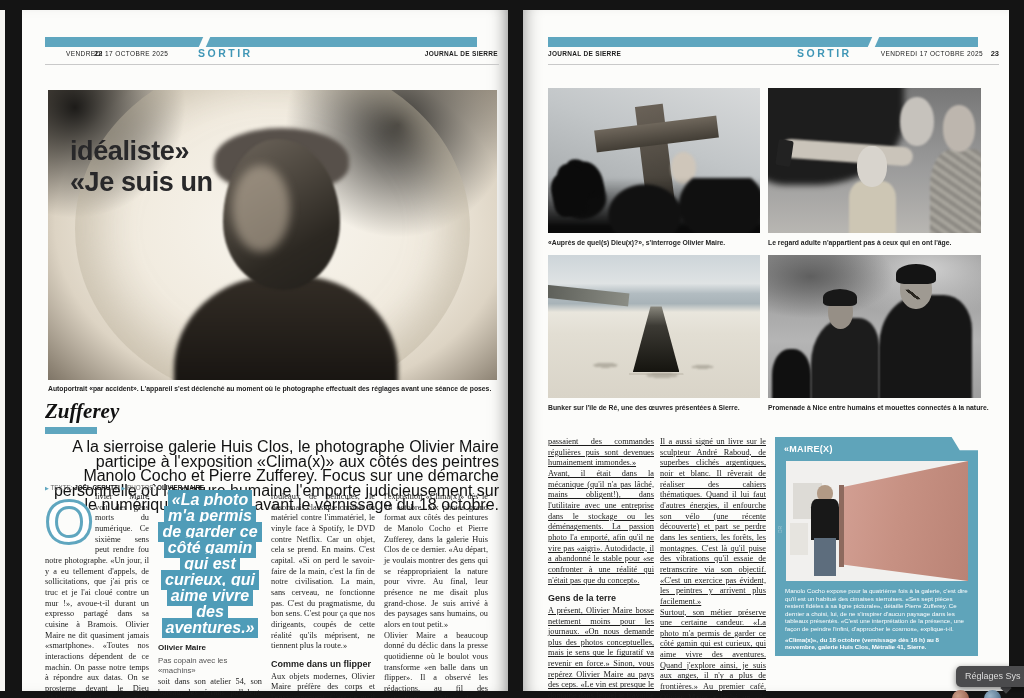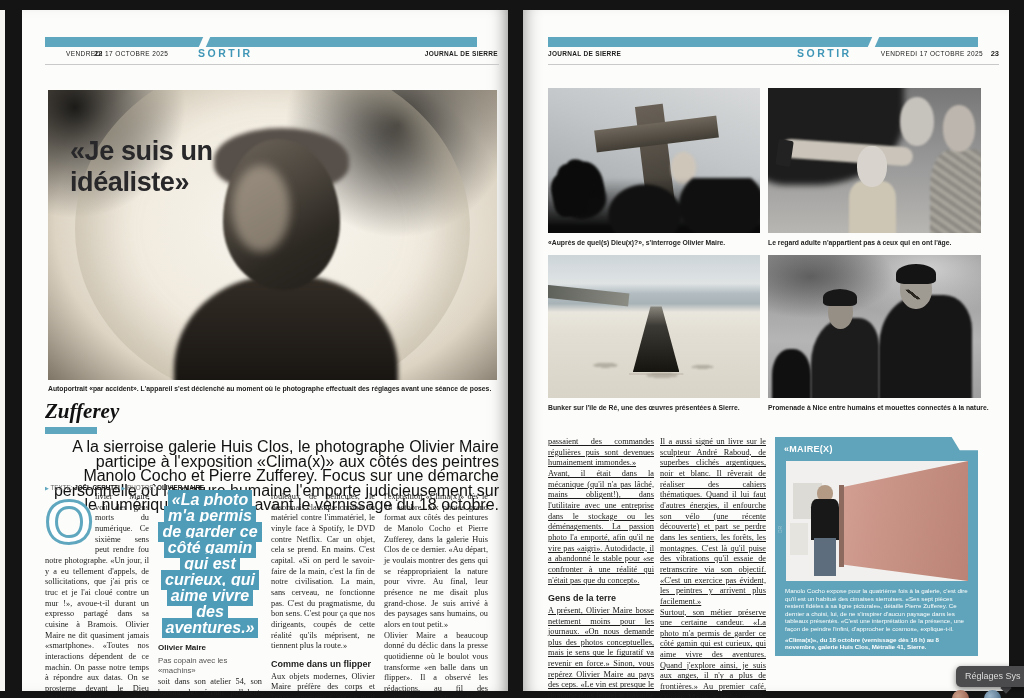--- a/index.html
+++ b/index.html
@@ -184,22 +184,22 @@
     </div>
     <div class="hrule"></div>
 
     <div class="hero">
       <div class="ring"></div>
       <div class="torso"></div>
       <div class="hair"></div>
       <div class="head"></div>
       <div class="face"></div>
       <div class="hero-headline">
+        <div>idéaliste»</div>
         <div>«Je suis un</div>
-        <div>idéaliste»</div>
       </div>
     </div>
     <div class="hero-caption">Autoportrait «par accident». L'appareil s'est déclenché au moment où le  photographe effectuait des réglages avant une séance de poses.</div>
 
     <div class="rubric">Zufferey</div>
     <div class="rubric-bar"></div>
     <div class="lead">A la sierroise galerie Huis Clos, le photographe Olivier Maire participe à l'exposition «Clima(x)» aux côtés des peintres Manolo Cocho et Pierre Zufferey. Focus sur une démarche personnelle où la nature humaine l'emporte judicieusement sur le numérique. Entretien avant le vernissage du 18 octobre.</div>
     <div class="byline">
       <span class="tri">▶</span>
       <span>TEXTE:</span>

